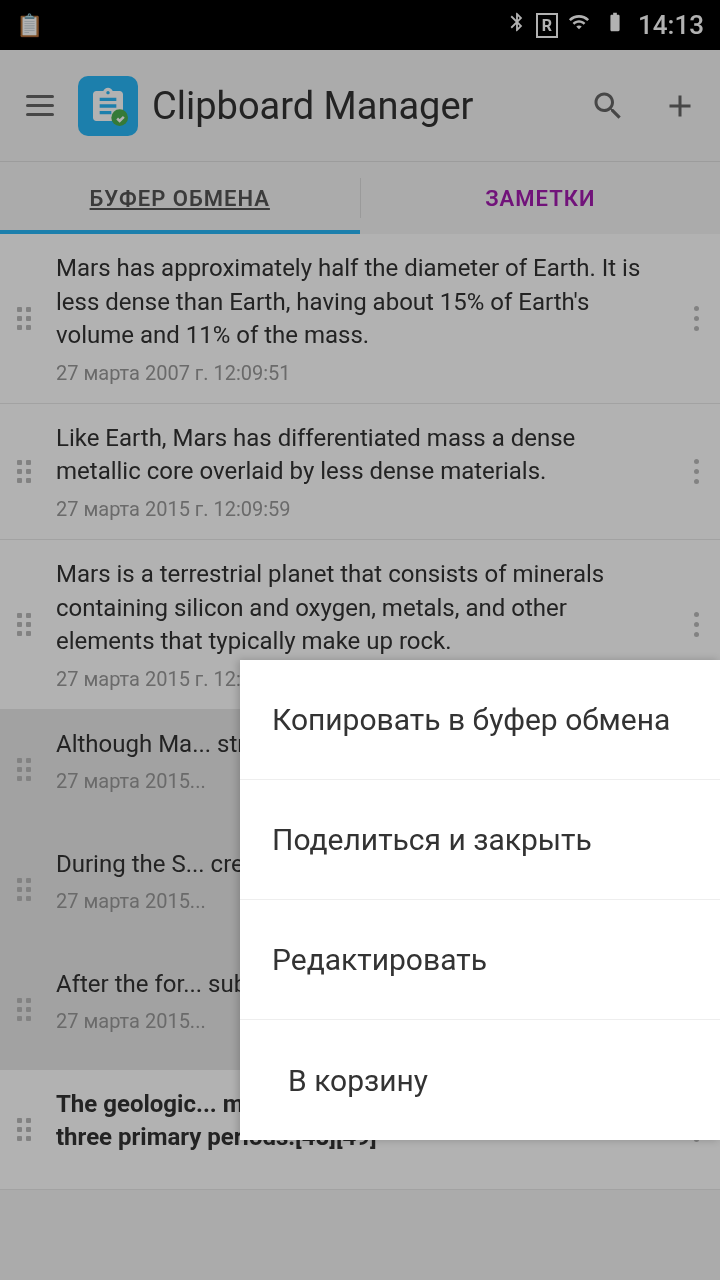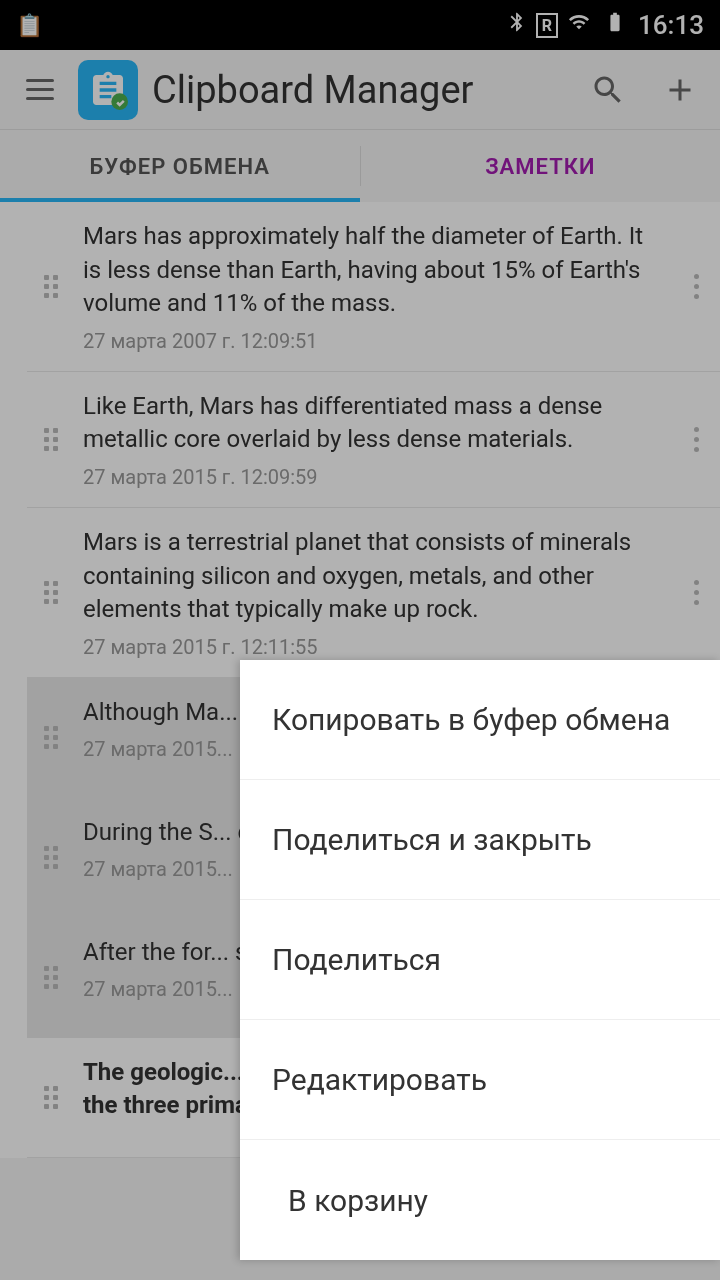--- a/index.html
+++ b/index.html
@@ -35,21 +35,21 @@
       font-weight: 500;
     }
     .status-time {
       font-size: 26px;
       font-weight: 500;
     }
 
     
     .app-bar {
       background: #f5f5f5;
-      height: 80px;
+      height: 112px;
       display: flex;
       align-items: center;
       padding: 0 16px;
       border-bottom: 1px solid #e0e0e0;
     }
     .hamburger-btn {
       width: 48px;
       height: 48px;
       display: flex;
       flex-direction: column;
@@ -119,39 +119,39 @@
       justify-content: center;
       font-size: 22px;
       font-weight: 600;
       color: #a21caf;
       letter-spacing: 1px;
       cursor: pointer;
       position: relative;
     }
     .tab.active {
       color: #555;
+      text-decoration: underline;
     }
     .tab-indicator {
       height: 4px;
       background: #29b6f6;
       width: 100%;
       position: absolute;
       bottom: 0;
       left: 0;
     }
     .tab-divider {
       width: 1px;
       background: #ddd;
       margin: 16px 0;
     }
 
     
     .list {
       background: #fff;
-      padding-left: 27px;
     }
     .list-item {
       display: flex;
       align-items: stretch;
       border-bottom: 1px solid #e8e8e8;
       min-height: 120px;
       position: relative;
     }
     .list-item.highlighted {
       background: #e8e8e8;
@@ -258,21 +258,21 @@
     <span>
       <svg width="26" height="22" viewBox="0 0 24 24" fill="white">
           <path d="M1 9l2 2c4.97-4.97 13.03-4.97 18 0l2-2C16.93 2.93 7.08 2.93 1 9zm8 8l3 3 3-3c-1.65-1.66-4.34-1.66-6 0zm-4-4l2 2c2.76-2.76 7.24-2.76 10 0l2-2C15.14 9.14 8.87 9.14 5 13z"></path>
         </svg>
     </span>
     <span>
       <svg width="30" height="22" viewBox="0 0 24 24" fill="white">
           <path d="M15.67 4H14V2h-4v2H8.33C7.6 4 7 4.6 7 5.33v15.33C7 21.4 7.6 22 8.33 22h7.33c.74 0 1.34-.6 1.34-1.33V5.33C17 4.6 16.4 4 15.67 4z"></path>
         </svg>
     </span>
-    <span class="status-time">16:13</span>
+    <span class="status-time">14:13</span>
   </div>
 </div>
 
 <div class="app-bar">
   <div class="hamburger-btn">
     <div class="hamburger-line"></div>
     <div class="hamburger-line"></div>
     <div class="hamburger-line"></div>
   </div>
   <div class="app-icon">
@@ -502,21 +502,18 @@
 
 <div style="position: fixed; top: 0; left: 0; width: 100%; height: 100%; background: rgba(0,0,0,0.3); z-index: 100;"></div>
 <div class="context-menu">
   <div class="context-menu-item">
     <span>Копировать в буфер обмена</span>
   </div>
   <div class="context-menu-item">
     <span>Поделиться и закрыть</span>
   </div>
   <div class="context-menu-item">
-    <span>Поделиться</span>
-  </div>
-  <div class="context-menu-item">
     <span>Редактировать</span>
   </div>
   <div class="context-menu-item">
     <span>В корзину</span>
   </div>
 </div>
 
 </body></html>

